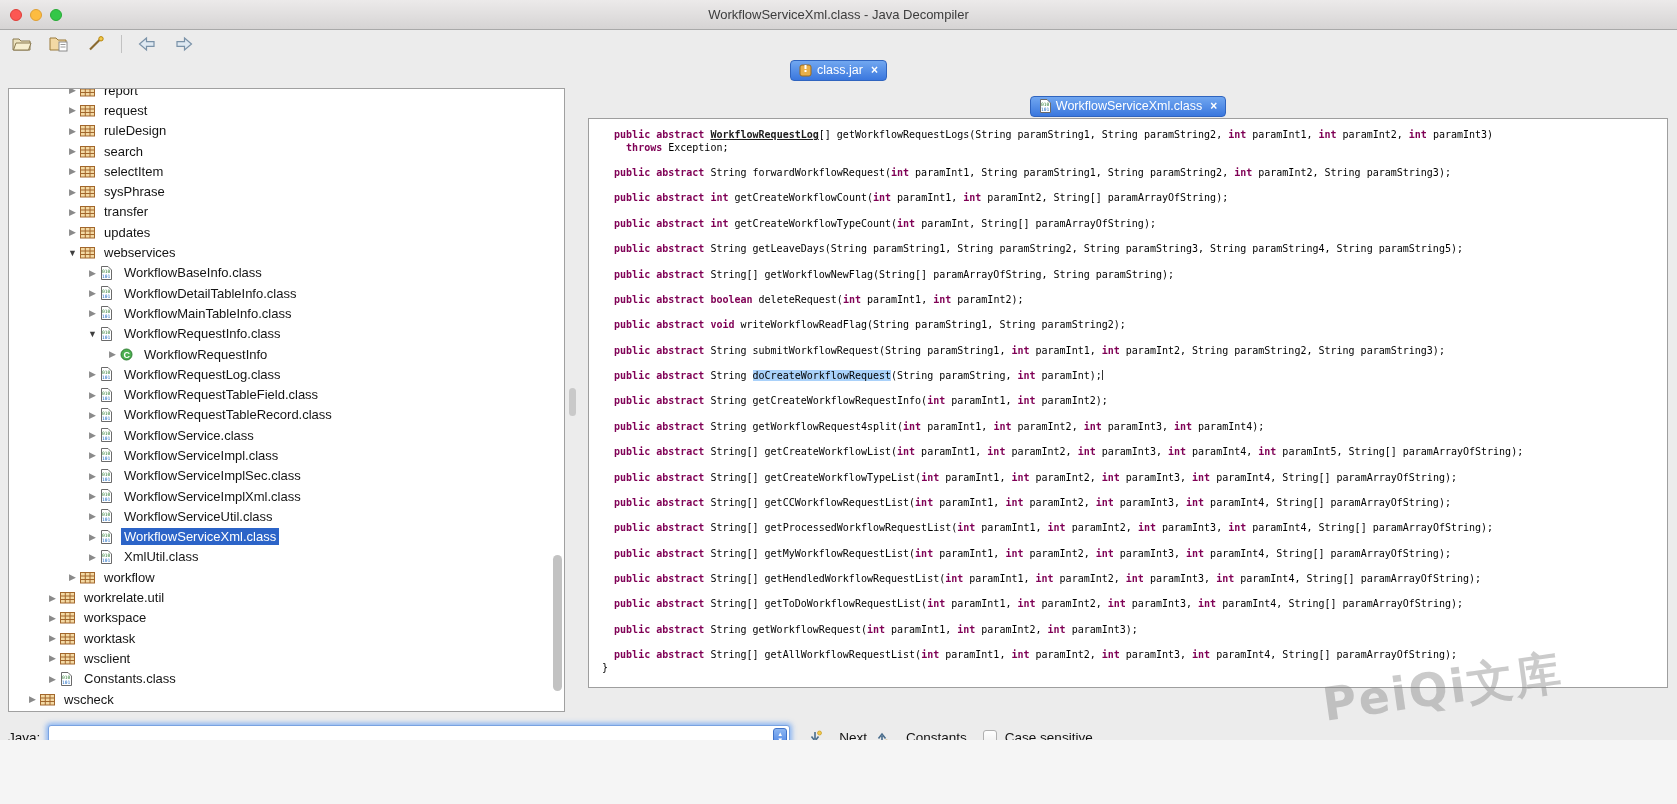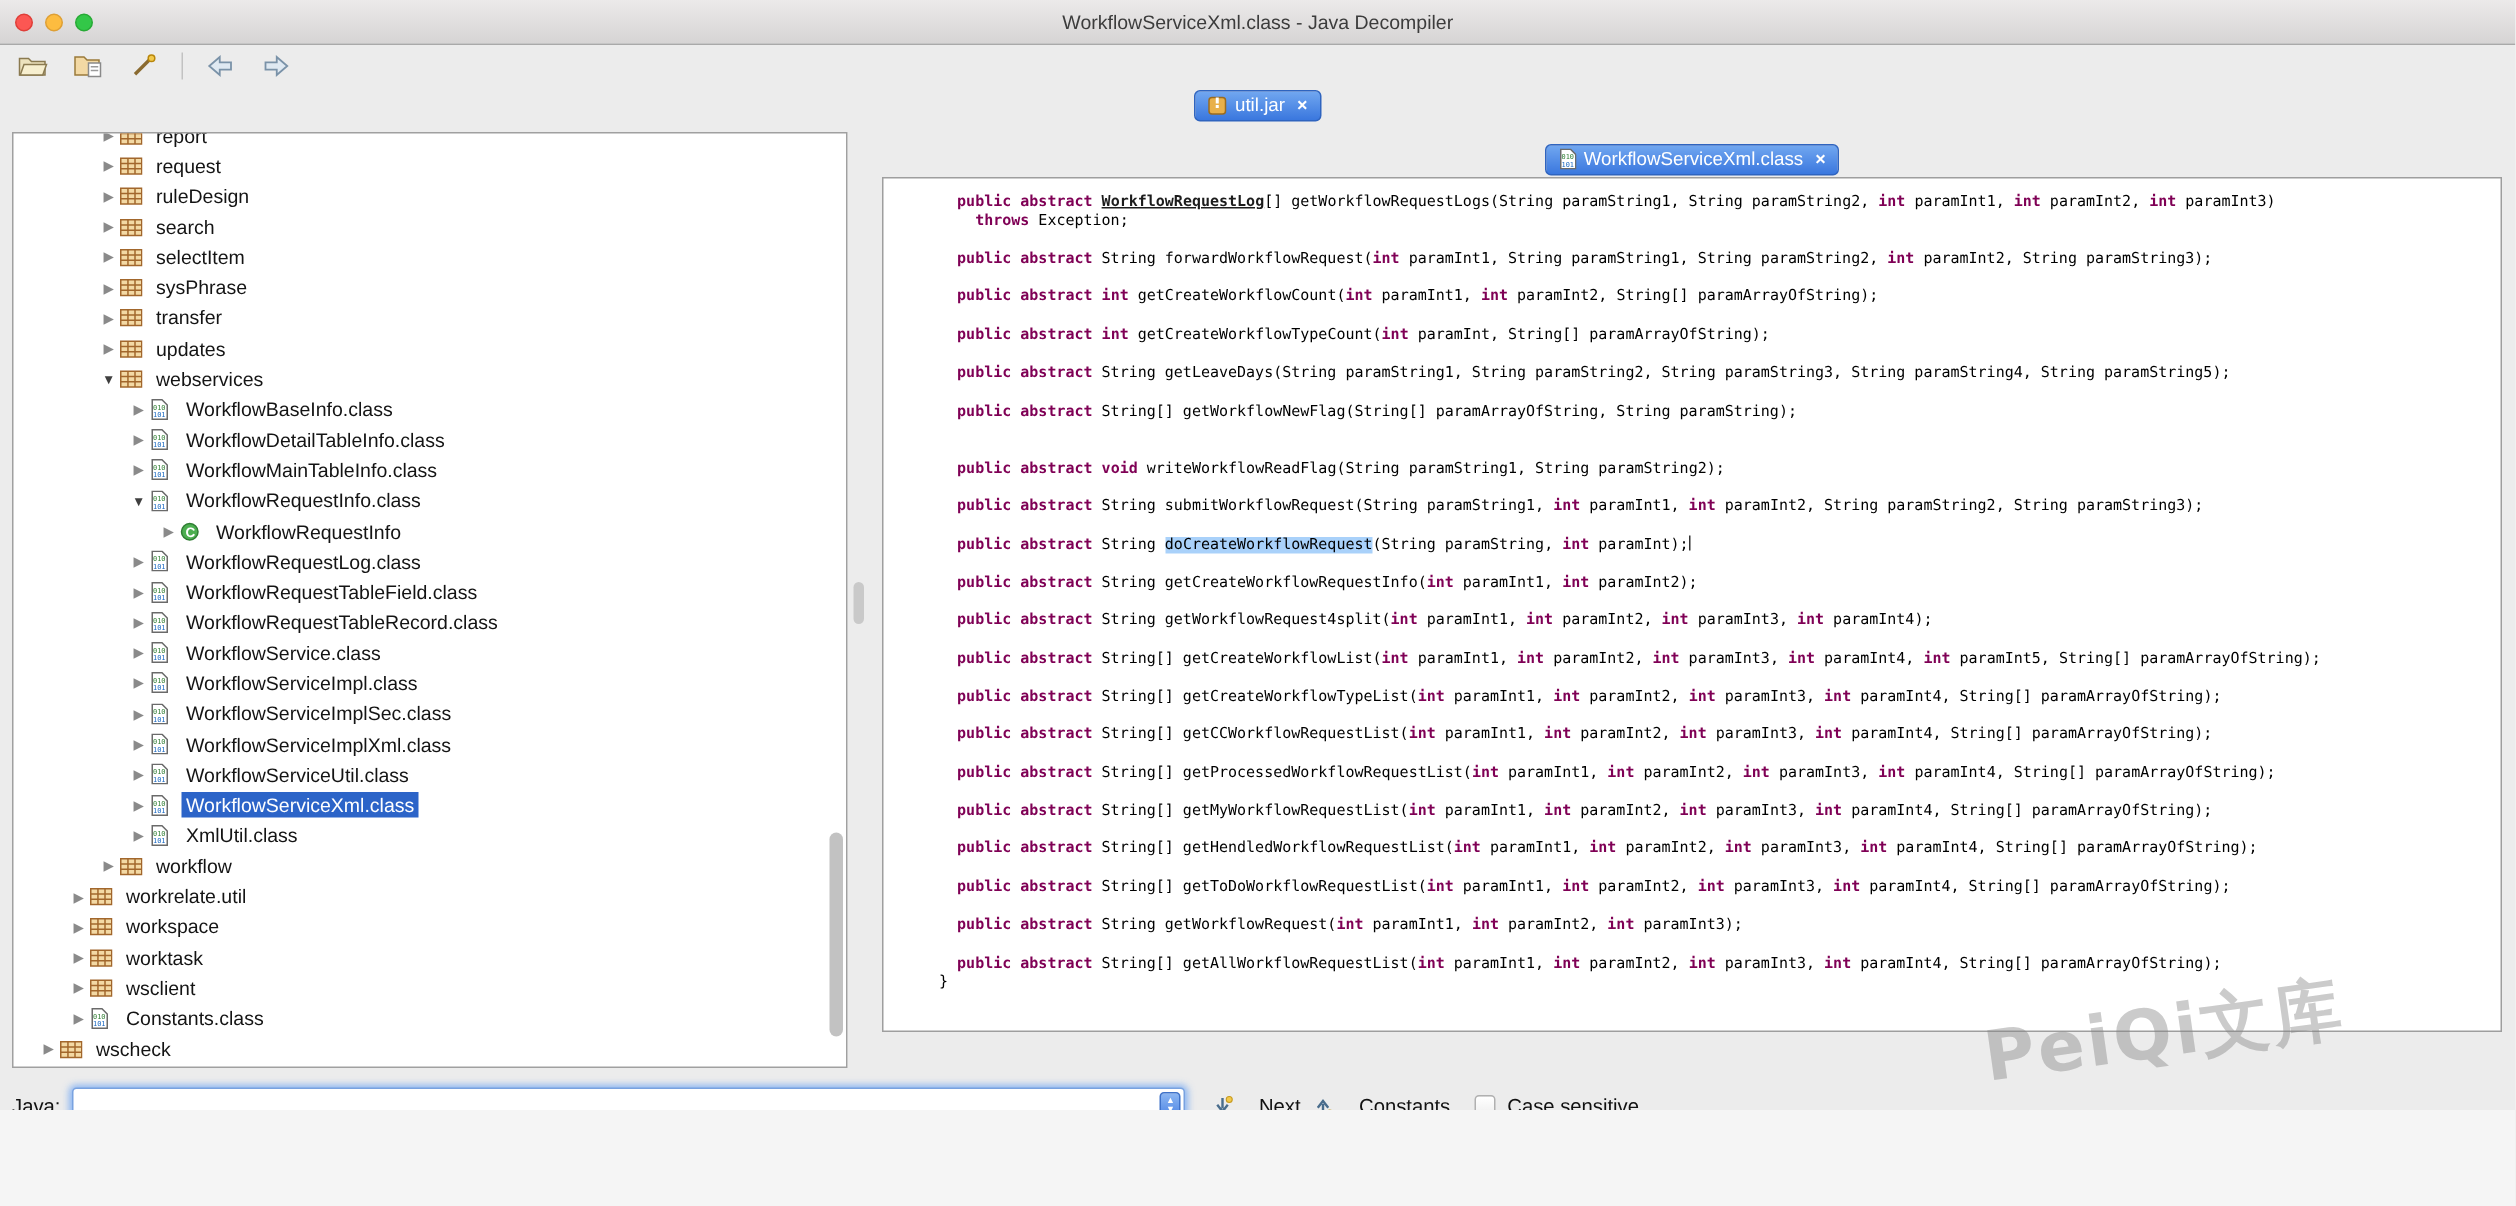--- a/index.html
+++ b/index.html
@@ -63,21 +63,21 @@
   .code-tabbar {
     position:absolute; left:588px; top:94px; width:1080px; height:24px;
     display:flex; justify-content:center; align-items:center;
   }
   .code-panel {
     position:absolute; left:588px; top:118px; width:1080px; height:570px;
     background:#fff; border:1px solid #9e9e9e; overflow:hidden;
     font-family:"DejaVu Sans Mono", monospace; font-size:10px;
     padding:10px 0 0 13px;
   }
-  .code-line { height:12.7px; line-height:12.7px; white-space:pre; color:#000;margin-left:24px; }
+  .code-line { height:12.7px; line-height:12.7px; white-space:pre; color:#000; }
   .kw   { color:#7f0055; font-weight:bold; }
   .type { color:#1c1c1c; font-weight:bold; text-decoration:underline; }
   .sel  { background:#a9d1fa; }
   .caret{ display:inline-block; width:0; height:10px; border-left:1px solid #333; vertical-align:-1px; }
   
   .findbar { position:absolute; left:0; top:722px; width:1677px; height:82px; }
   .find-row { display:flex; align-items:center; height:30px; padding-left:8px; gap:8px; font-size:13.5px; color:#111; }
   .find-input-wrap { position:relative; width:742px; height:24px; }
   .find-input-wrap input {
     width:100%; height:100%; border:1px solid #79a2e0; border-radius:3px;
@@ -151,21 +151,21 @@
     </span>
   </div>
 
   <div class="jar-tabbar">
     <div class="blue-tab">
       <svg width="13" height="13" viewBox="0 0 13 13">
           <rect x="1" y="1" width="11" height="11" rx="2" fill="#e8b04a" stroke="#9a6b1f"></rect>
           <rect x="5.5" y="1" width="2" height="4" fill="#fff"></rect>
           <rect x="5.5" y="6" width="2" height="2" fill="#fff"></rect>
         </svg>
-      <span>util.jar</span>
+      <span>class.jar</span>
       <span class="tab-close">×</span>
     </div>
   </div>
 
   <div class="tree-panel">
     <div class="tree" id="tree">
         <div class="tree-item" style="padding-left: 56px;">
           <span class="arrow">▶</span>
           <span class="ticon">
             <svg width="15" height="13" viewBox="0 0 15 13">
@@ -562,20 +562,21 @@
       <div class="code-line">  <span class="kw">public</span> <span class="kw">abstract</span> String forwardWorkflowRequest(<span class="kw">int</span> paramInt1, String paramString1, String paramString2, <span class="kw">int</span> paramInt2, String paramString3);</div>
       <div class="code-line">&nbsp;</div>
       <div class="code-line">  <span class="kw">public</span> <span class="kw">abstract</span> <span class="kw">int</span> getCreateWorkflowCount(<span class="kw">int</span> paramInt1, <span class="kw">int</span> paramInt2, String[] paramArrayOfString);</div>
       <div class="code-line">&nbsp;</div>
       <div class="code-line">  <span class="kw">public</span> <span class="kw">abstract</span> <span class="kw">int</span> getCreateWorkflowTypeCount(<span class="kw">int</span> paramInt, String[] paramArrayOfString);</div>
       <div class="code-line">&nbsp;</div>
       <div class="code-line">  <span class="kw">public</span> <span class="kw">abstract</span> String getLeaveDays(String paramString1, String paramString2, String paramString3, String paramString4, String paramString5);</div>
       <div class="code-line">&nbsp;</div>
       <div class="code-line">  <span class="kw">public</span> <span class="kw">abstract</span> String[] getWorkflowNewFlag(String[] paramArrayOfString, String paramString);</div>
       <div class="code-line">&nbsp;</div>
+      <div class="code-line">  <span class="kw">public</span> <span class="kw">abstract</span> <span class="kw">boolean</span> deleteRequest(<span class="kw">int</span> paramInt1, <span class="kw">int</span> paramInt2);</div>
       <div class="code-line">&nbsp;</div>
       <div class="code-line">  <span class="kw">public</span> <span class="kw">abstract</span> <span class="kw">void</span> writeWorkflowReadFlag(String paramString1, String paramString2);</div>
       <div class="code-line">&nbsp;</div>
       <div class="code-line">  <span class="kw">public</span> <span class="kw">abstract</span> String submitWorkflowRequest(String paramString1, <span class="kw">int</span> paramInt1, <span class="kw">int</span> paramInt2, String paramString2, String paramString3);</div>
       <div class="code-line">&nbsp;</div>
       <div class="code-line">  <span class="kw">public</span> <span class="kw">abstract</span> String <span class="sel">doCreateWorkflowRequest</span>(String paramString, <span class="kw">int</span> paramInt);<span class="caret"></span></div>
       <div class="code-line">&nbsp;</div>
       <div class="code-line">  <span class="kw">public</span> <span class="kw">abstract</span> String getCreateWorkflowRequestInfo(<span class="kw">int</span> paramInt1, <span class="kw">int</span> paramInt2);</div>
       <div class="code-line">&nbsp;</div>
       <div class="code-line">  <span class="kw">public</span> <span class="kw">abstract</span> String getWorkflowRequest4split(<span class="kw">int</span> paramInt1, <span class="kw">int</span> paramInt2, <span class="kw">int</span> paramInt3, <span class="kw">int</span> paramInt4);</div>

